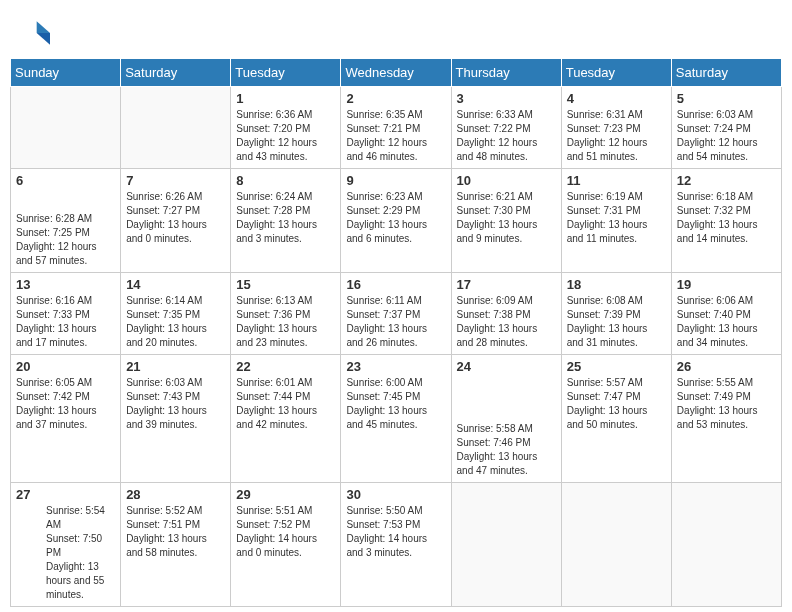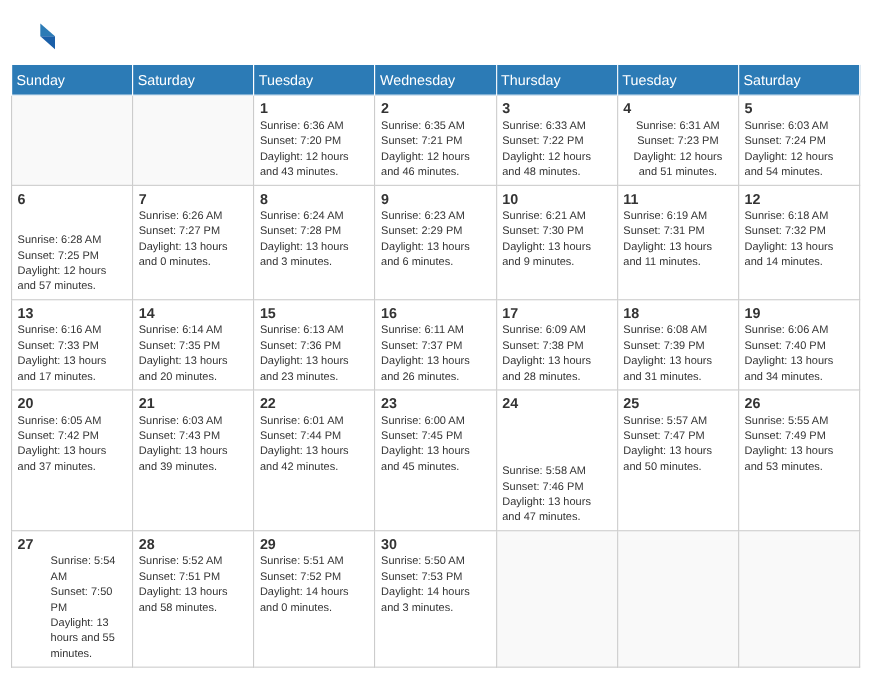--- a/index.html
+++ b/index.html
@@ -139,21 +139,21 @@
 Daylight: 12 hours and 46 minutes.</div>
         </td>
         <td>
           <span class="day-num">3</span>
           <div class="day-detail" style="white-space: pre-line;">Sunrise: 6:33 AM
 Sunset: 7:22 PM
 Daylight: 12 hours and 48 minutes.</div>
         </td>
         <td>
           <span class="day-num">4</span>
-          <div class="day-detail" style="white-space: pre-line; text-align: center;">Sunrise: 6:31 AM
+          <div class="day-detail" style="white-space: pre-line;">Sunrise: 6:31 AM
 Sunset: 7:23 PM
 Daylight: 12 hours and 51 minutes.</div>
         </td>
         <td>
           <span class="day-num">5</span>
           <div class="day-detail" style="white-space: pre-line;">Sunrise: 6:03 AM
 Sunset: 7:24 PM
 Daylight: 12 hours and 54 minutes.</div>
         </td>
       </tr>

